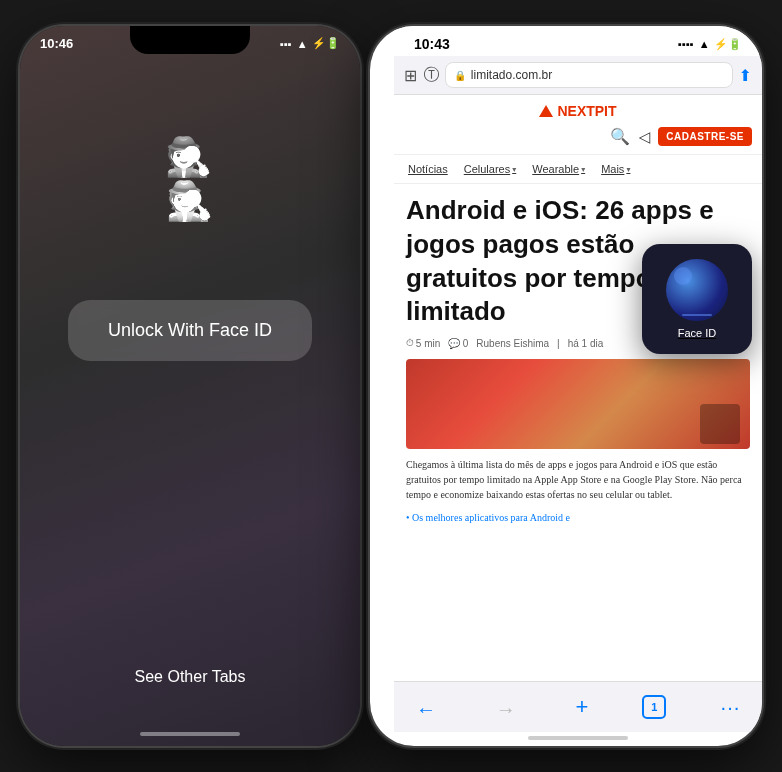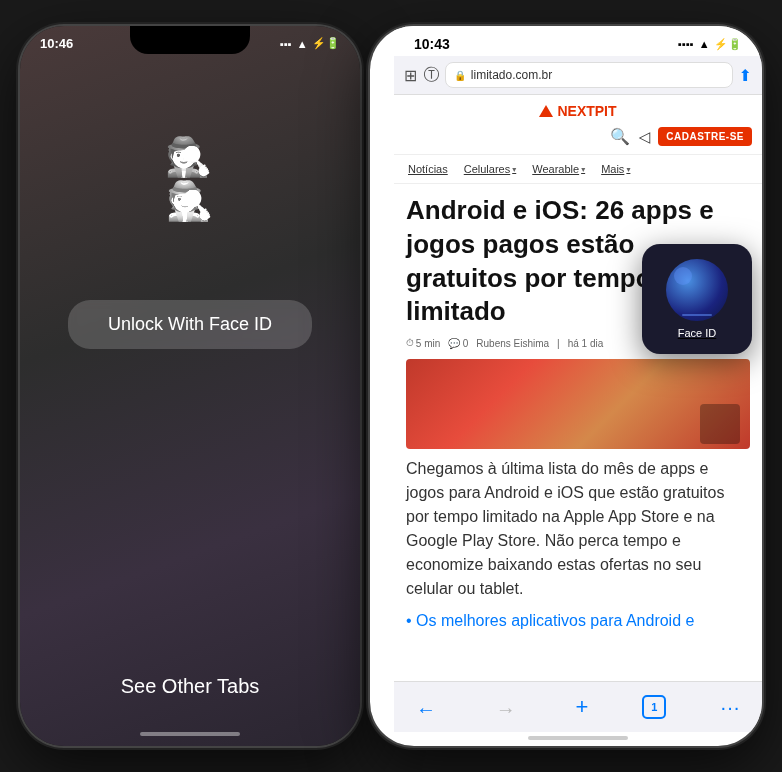--- a/index.html
+++ b/index.html
@@ -85,33 +85,33 @@
       content: '🕵️';
       font-size: 38px;
       filter: grayscale(1) brightness(1.5);
     }
 
     .unlock-btn {
       margin-top: 130px;
       background: rgba(255,255,255,0.18);
       border: none;
       border-radius: 22px;
-      padding: 14px 40px;
+      padding: 20px 40px;
       color: white;
       font-size: 18px;
       font-weight: 500;
       cursor: pointer;
       backdrop-filter: blur(4px);
     }
 
     .see-other-tabs {
       position: absolute;
-      bottom: 48px;
+      bottom: 60px;
       color: white;
-      font-size: 20px;
+      font-size: 16px;
       font-weight: 400;
     }
 
     .home-indicator-left {
       width: 100px;
       height: 4px;
       background: rgba(255,255,255,0.4);
       border-radius: 2px;
       position: absolute;
       bottom: 10px;
@@ -360,24 +360,25 @@
       position: absolute;
       bottom: 5px;
       right: 10px;
       width: 40px;
       height: 40px;
       background: rgba(0,0,0,0.3);
       border-radius: 4px;
     }
 
     .article-body-text {
-      font-size: 16px;
+      font-size: 10px;
       color: #333;
       line-height: 1.5;
       margin-top: 8px;
+      font-family: Liberation Serif, serif;
     }
 
     .article-body-text .link-text {
       color: #007aff;
     }
 
     
     .bottom-bar-right {
       background: #f2f2f7;
       border-top: 1px solid #ddd;

